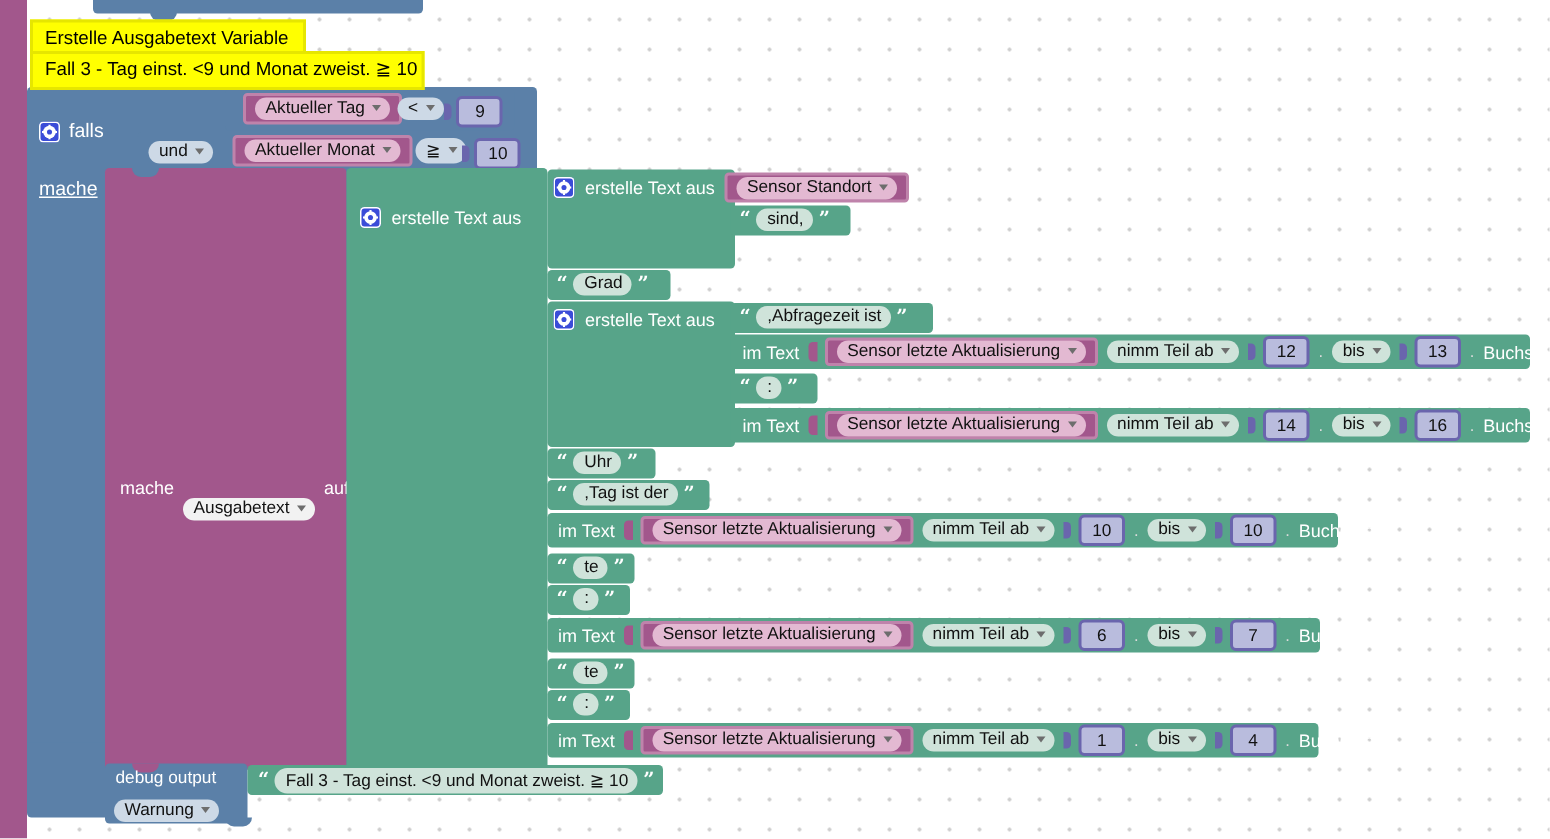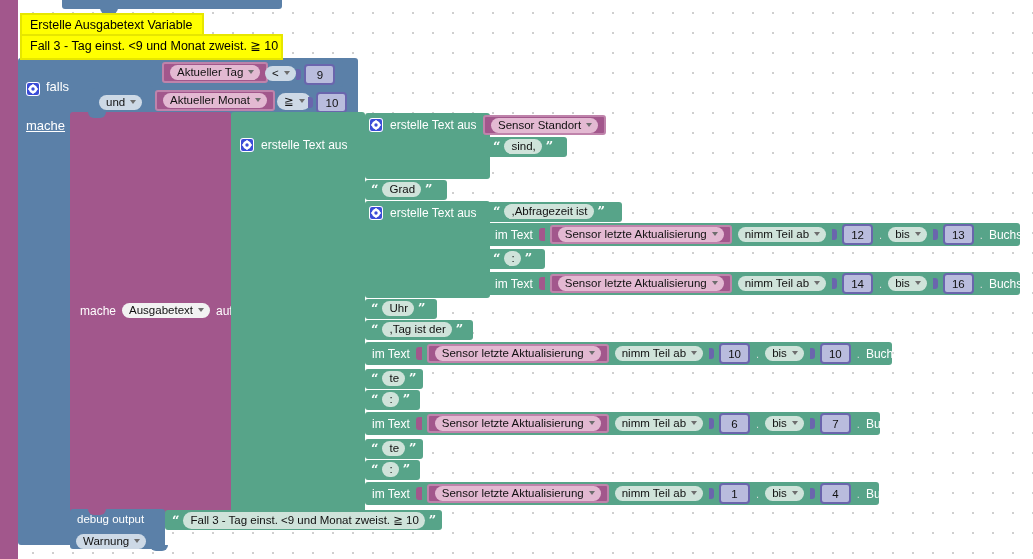--- a/index.html
+++ b/index.html
@@ -32,21 +32,21 @@
   
   .field{
     display:inline-flex;align-items:center;gap:4px;
     border-radius:9px;padding:1px 6px 2px 7px;
     font-size:11.5px;color:#111;white-space:nowrap;
     vertical-align:middle;
   }
   .field.lt-blue{background:#cdd9e6;}
   .field.lt-green{background:#cfe3da;}
   .field.lt-pink{background:#e3b9d2;}
-  .field.white{background:#f2f2f2;}
+  .field.white{background:#f2f2f2;margin-top:29px;}
   .caret{
     width:0;height:0;border-left:3.5px solid transparent;border-right:3.5px solid transparent;
     border-top:4.5px solid #6d6d6d;display:inline-block;margin-left:1px;
   }
 
   
   .lbl{color:#ffffff;font-size:12px;white-space:nowrap;}
 
   
   .gear{

